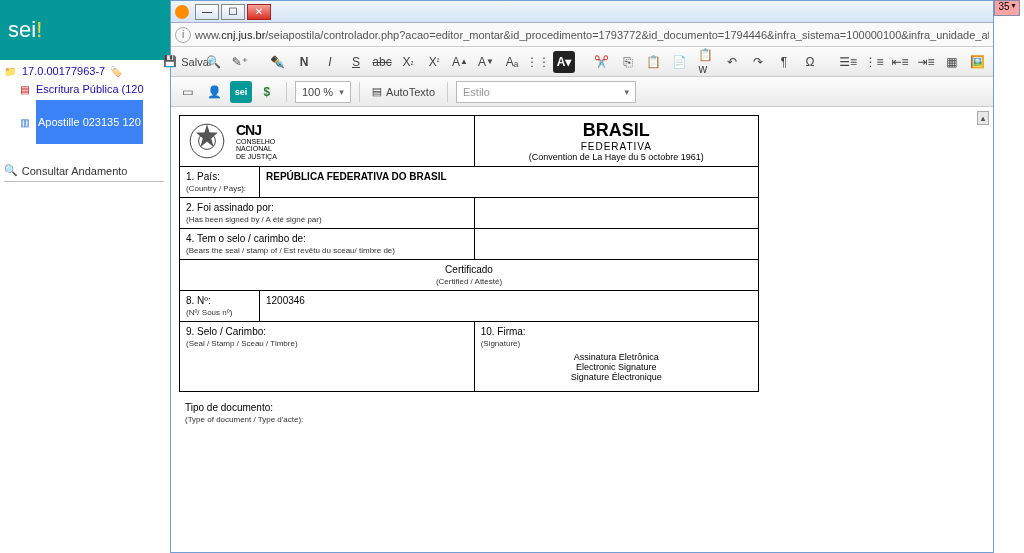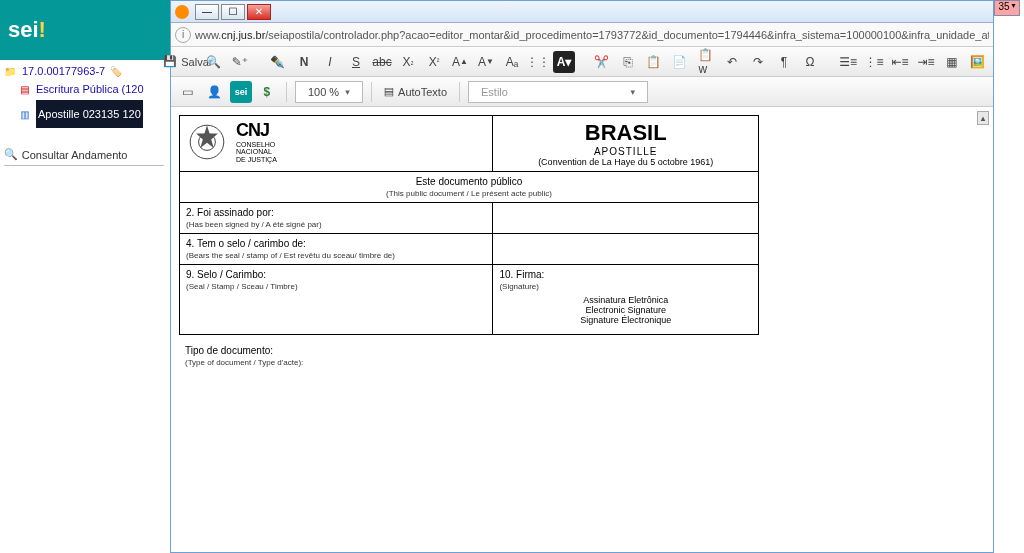--- a/index.html
+++ b/index.html
@@ -1,59 +1,59 @@
 <!DOCTYPE html>
 <html><head>
 <meta charset="utf-8">
 <style>
   *{box-sizing:border-box;margin:0;padding:0}
   body{font-family:Arial,Helvetica,sans-serif;font-size:11px;background:#fff;width:1024px;height:553px;overflow:hidden;position:relative}
   
   .sei-header{position:absolute;left:0;top:0;width:170px;height:60px;background:#049898;display:flex;align-items:center;padding-left:8px}
-  .sei-logo{color:#fff;font-size:22px;font-weight:bold}
+  .sei-logo{color:#fff;font-size:22px;font-weight:normal}
   .sei-logo .dot{color:#ffd43b}
   
   .sei-tree{position:absolute;left:4px;top:62px;width:160px;font-size:11px;color:#1a0dab}
   .tree-row{display:flex;align-items:center;gap:4px;padding:2px 0;white-space:nowrap}
   .tree-row .ic{width:14px;height:14px;display:inline-flex;align-items:center;justify-content:center;font-size:10px}
-  .tree-row.selected span.txt{background:#0f172a;color:#fff;padding:8px 2px}
+  .tree-row.selected span.txt{background:#3b82f6;color:#fff;padding:16px 2px}
   .tree-row .txt{cursor:pointer}
   .consultar{margin-top:18px;display:flex;align-items:center;gap:4px;border-bottom:1px solid #bbb;padding-bottom:4px;color:#333}
   
   .ff-window{position:absolute;left:170px;top:0;width:824px;height:553px;border:1px solid #6ea0d6;background:#f4f4f4;display:flex;flex-direction:column}
   .ff-titlebar{height:22px;background:linear-gradient(#eef4fb,#d5e5f6);display:flex;align-items:center;padding:0 4px;border-bottom:1px solid #aac;position:relative}
   .ff-titlebar .ff-icon{width:14px;height:14px;background:#ff8c00;border-radius:50%;margin-right:6px}
   .ff-title{font-size:11px;color:#222;flex:1}
   .ff-winbtns{display:flex;gap:2px}
   .ff-winbtn{width:24px;height:16px;border:1px solid #888;background:linear-gradient(#fefefe,#d8e6f4);font-size:10px;display:flex;align-items:center;justify-content:center;cursor:pointer}
   .ff-winbtn.close{background:linear-gradient(#f5a29a,#d93025);color:#fff;border-color:#a22}
   .ff-addressbar{height:24px;display:flex;align-items:center;background:#f9f9f9;border-bottom:1px solid #ccc;padding:0 4px}
   .ff-addr-icon{width:16px;height:16px;border:1px solid #aaa;border-radius:50%;display:flex;align-items:center;justify-content:center;font-size:10px;color:#666;margin-right:4px}
   .ff-url{flex:1;font-size:11px;color:#555;overflow:hidden;white-space:nowrap}
   .ff-url .host{color:#222}
   
   .tb{height:30px;background:linear-gradient(#fdfdfd,#eaeaea);border-bottom:1px solid #ccc;display:flex;align-items:center;padding:0 6px;gap:4px}
   .tb .sep{width:1px;height:20px;background:#ccc;margin:0 4px}
   .tb .btn{min-width:22px;height:22px;border:1px solid transparent;border-radius:3px;display:inline-flex;align-items:center;justify-content:center;font-size:12px;color:#444;cursor:pointer;padding:0 3px}
   .tb .btn.labeled{font-size:11px;gap:4px}
-  .tb .sel{height:22px;border:1px solid #bbb;background:#fff;display:flex;align-items:center;padding:0 12px;font-size:11px;color:#444;cursor:pointer;gap:6px}
+  .tb .sel{height:22px;border:1px solid #bbb;background:#fff;display:flex;align-items:center;padding:0 6px;font-size:11px;color:#444;cursor:pointer;gap:6px}
   .tb .sel .arrow{font-size:9px;color:#666}
   
   .content{flex:1;background:#fff;overflow:auto;position:relative;padding:8px 18px 8px 8px}
   .content .scrollbar-top{position:absolute;right:4px;top:4px;width:12px;height:14px;border:1px solid #aaa;background:#e8e8e8;font-size:9px;display:flex;align-items:center;justify-content:center;color:#555}
   
   .apostille{width:580px;border:1px solid #000;border-collapse:collapse}
   .apostille td{border:1px solid #000;padding:4px 6px;vertical-align:top;font-size:10px}
   .small{font-size:8px;color:#333}
   .ap-header{display:flex;align-items:center;gap:8px}
   .ap-header .seal{width:42px;height:42px}
-  .ap-header .cnj{font-weight:bold;font-size:18px;letter-spacing:-1px}
+  .ap-header .cnj{font-weight:bold;font-size:14px;letter-spacing:-1px}
   .ap-header .cnj-sub{font-size:7px;line-height:1.05}
   .ap-title{text-align:center}
-  .ap-title .big{font-weight:bold;font-size:22px}
+  .ap-title .big{font-weight:bold;font-size:18px}
   .below{margin-top:10px;padding-left:6px;font-size:10px}
   .below .lbl{margin-top:8px}
   
   .side-badge{position:absolute;right:4px;top:0;width:26px;height:16px;border:1px solid #88a;background:#fca5a5;font-size:10px;display:flex;justify-content:center}
   .side-badge .arrow{font-size:8px;margin-left:2px}
 </style>
 </head>
 <body>
 
 <div class="sei-header">
@@ -178,43 +178,57 @@
               <path d="M25 5 L28 15 L38 15 L30 22 L33 32 L25 26 L17 32 L20 22 L12 15 L22 15 Z" fill="#555"></path>
             </svg>
             <div>
               <div class="cnj">CNJ</div>
               <div class="cnj-sub">CONSELHO<br>NACIONAL<br>DE JUSTIÇA</div>
             </div>
           </div>
         </td>
         <td colspan="2" class="ap-title">
           <div class="big">BRASIL</div>
-          <div style="font-size:10px;letter-spacing:1px">APOSTILLE</div>
+          <div style="font-size:10px;letter-spacing:1px">FEDERATIVA</div>
           <div style="font-size:9px">(Convention de La Haye du 5 octobre 1961)</div>
         </td>
       </tr>
       <tr>
-        <td colspan="4" style="text-align:center">
-          <span>Este documento público</span><br>
-          <span class="small">(This public document / Le présent acte public)</span>
-        </td>
+        <td style="width:80px">
+          <span>1. País:</span><br>
+          <span class="small">(Country / Pays):</span>
+        </td>
+        <td colspan="3" style="font-weight:bold;font-size:10px">REPÚBLICA FEDERATIVA DO BRASIL</td>
       </tr>
       <tr>
         <td colspan="2">
           <span>2. Foi assinado por:</span><br>
           <span class="small">(Has been signed by / A été signé par)</span>
         </td>
         <td colspan="2"></td>
       </tr>
       <tr>
         <td colspan="2">
           <span>4. Tem o selo / carimbo de:</span><br>
           <span class="small">(Bears the seal / stamp of / Est revêtu du sceau/ timbre de)</span>
         </td>
         <td colspan="2"></td>
+      </tr>
+      <tr>
+        <td colspan="4" style="text-align:center">
+          <span>Certificado</span><br>
+          <span class="small">(Certified / Attesté)</span>
+        </td>
+      </tr>
+      <tr>
+        <td>
+          <span>8. Nº:</span><br>
+          <span class="small">(Nº/ Sous nº)</span>
+        </td>
+        <td colspan="3">1200346</td>
       </tr>
       <tr>
         <td colspan="2" style="height:70px">
           <span>9. Selo / Carimbo:</span><br>
           <span class="small">(Seal / Stamp / Sceau / Timbre)</span>
         </td>
         <td colspan="2">
           <span>10. Firma:</span><br>
           <span class="small">(Signature)</span>
           <div style="text-align:center;font-size:9px;margin-top:4px">

